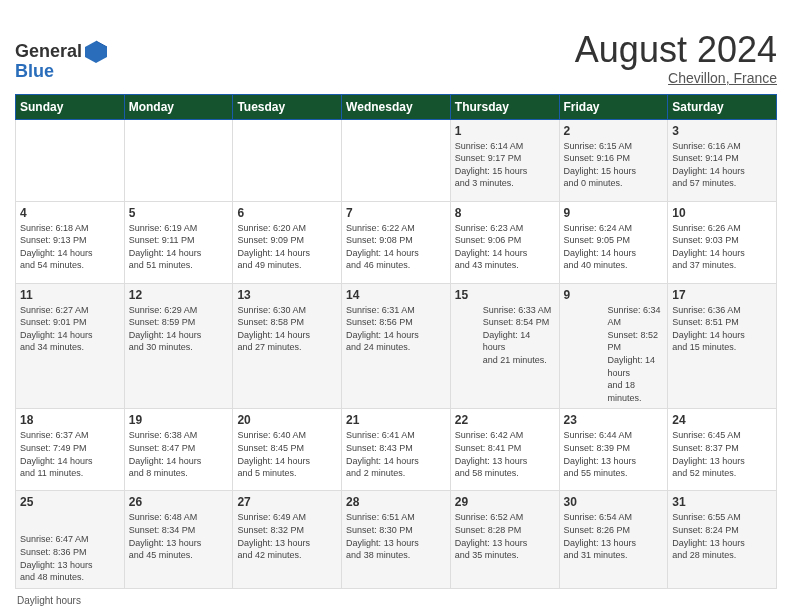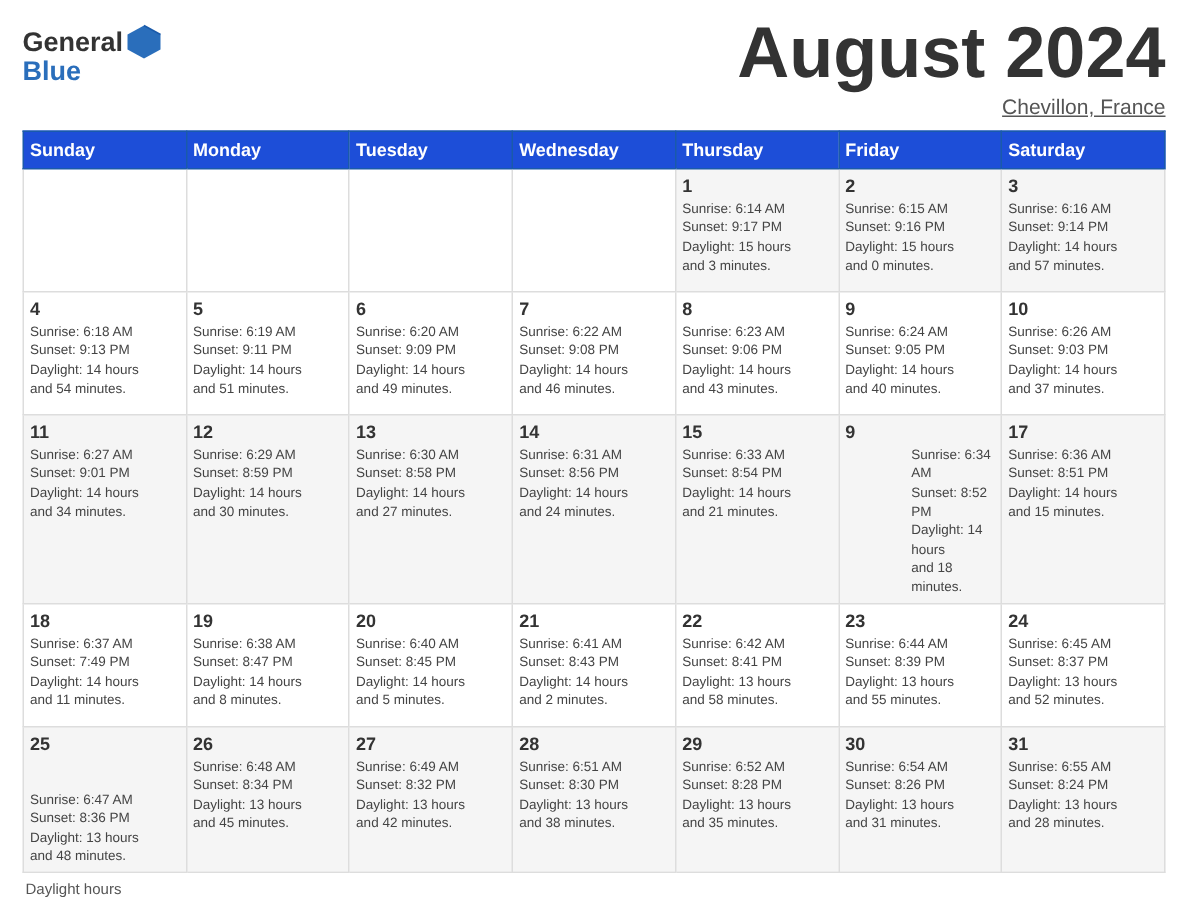--- a/index.html
+++ b/index.html
@@ -10,49 +10,50 @@
       height: 612px;
       overflow: hidden;
     }
     .container {
       width: 792px;
       padding: 10px 15px 10px 15px;
     }
     .header {
       display: flex;
       justify-content: space-between;
-      align-items: flex-start;
+      align-items: center;
       margin-bottom: 8px;
+      margin-top: 20px;
     }
     .logo {
       display: flex;
       align-items: center;
       margin-top: 5px;
     }
     .title-block {
       text-align: right;
     }
     .month-title {
-      font-size: 48px;
-      font-weight: 700;
+      font-size: 36px;
+      font-weight: 400;
       color: #333;
       line-height: 1.1;
     }
     .location {
       font-size: 14px;
       color: #555;
       text-decoration: underline;
     }
     table {
       width: 100%;
       border-collapse: collapse;
       table-layout: fixed;
     }
     thead tr th {
-      background-color: #1d4ed8;
+      background-color: #14532d;
       color: #fff;
       font-size: 12px;
       font-weight: bold;
       padding: 5px 4px;
       text-align: left;
       border: 1px solid #1a5aaa;
     }
     tbody tr td {
       border: 1px solid #ddd;
       vertical-align: top;
@@ -229,21 +230,21 @@
           </td>
           <td>
             <span class="day-num">14</span>
             <div class="day-info" style="white-space: pre-line;">Sunrise: 6:31 AM
 Sunset: 8:56 PM
 Daylight: 14 hours
 and 24 minutes.</div>
           </td>
           <td>
             <span class="day-num">15</span>
-            <div class="day-info" style="white-space: pre-line;">Sunrise: 6:33 AM
+            <div class="day-info" style="white-space: pre-line; margin-left: 28px;">Sunrise: 6:33 AM
 Sunset: 8:54 PM
 Daylight: 14 hours
 and 21 minutes.</div>
           </td>
           <td>
             <span class="day-num">9</span>
             <div class="day-info" style="white-space: pre-line; margin-left: 44px;">Sunrise: 6:34 AM
 Sunset: 8:52 PM
 Daylight: 14 hours
 and 18 minutes.</div>

